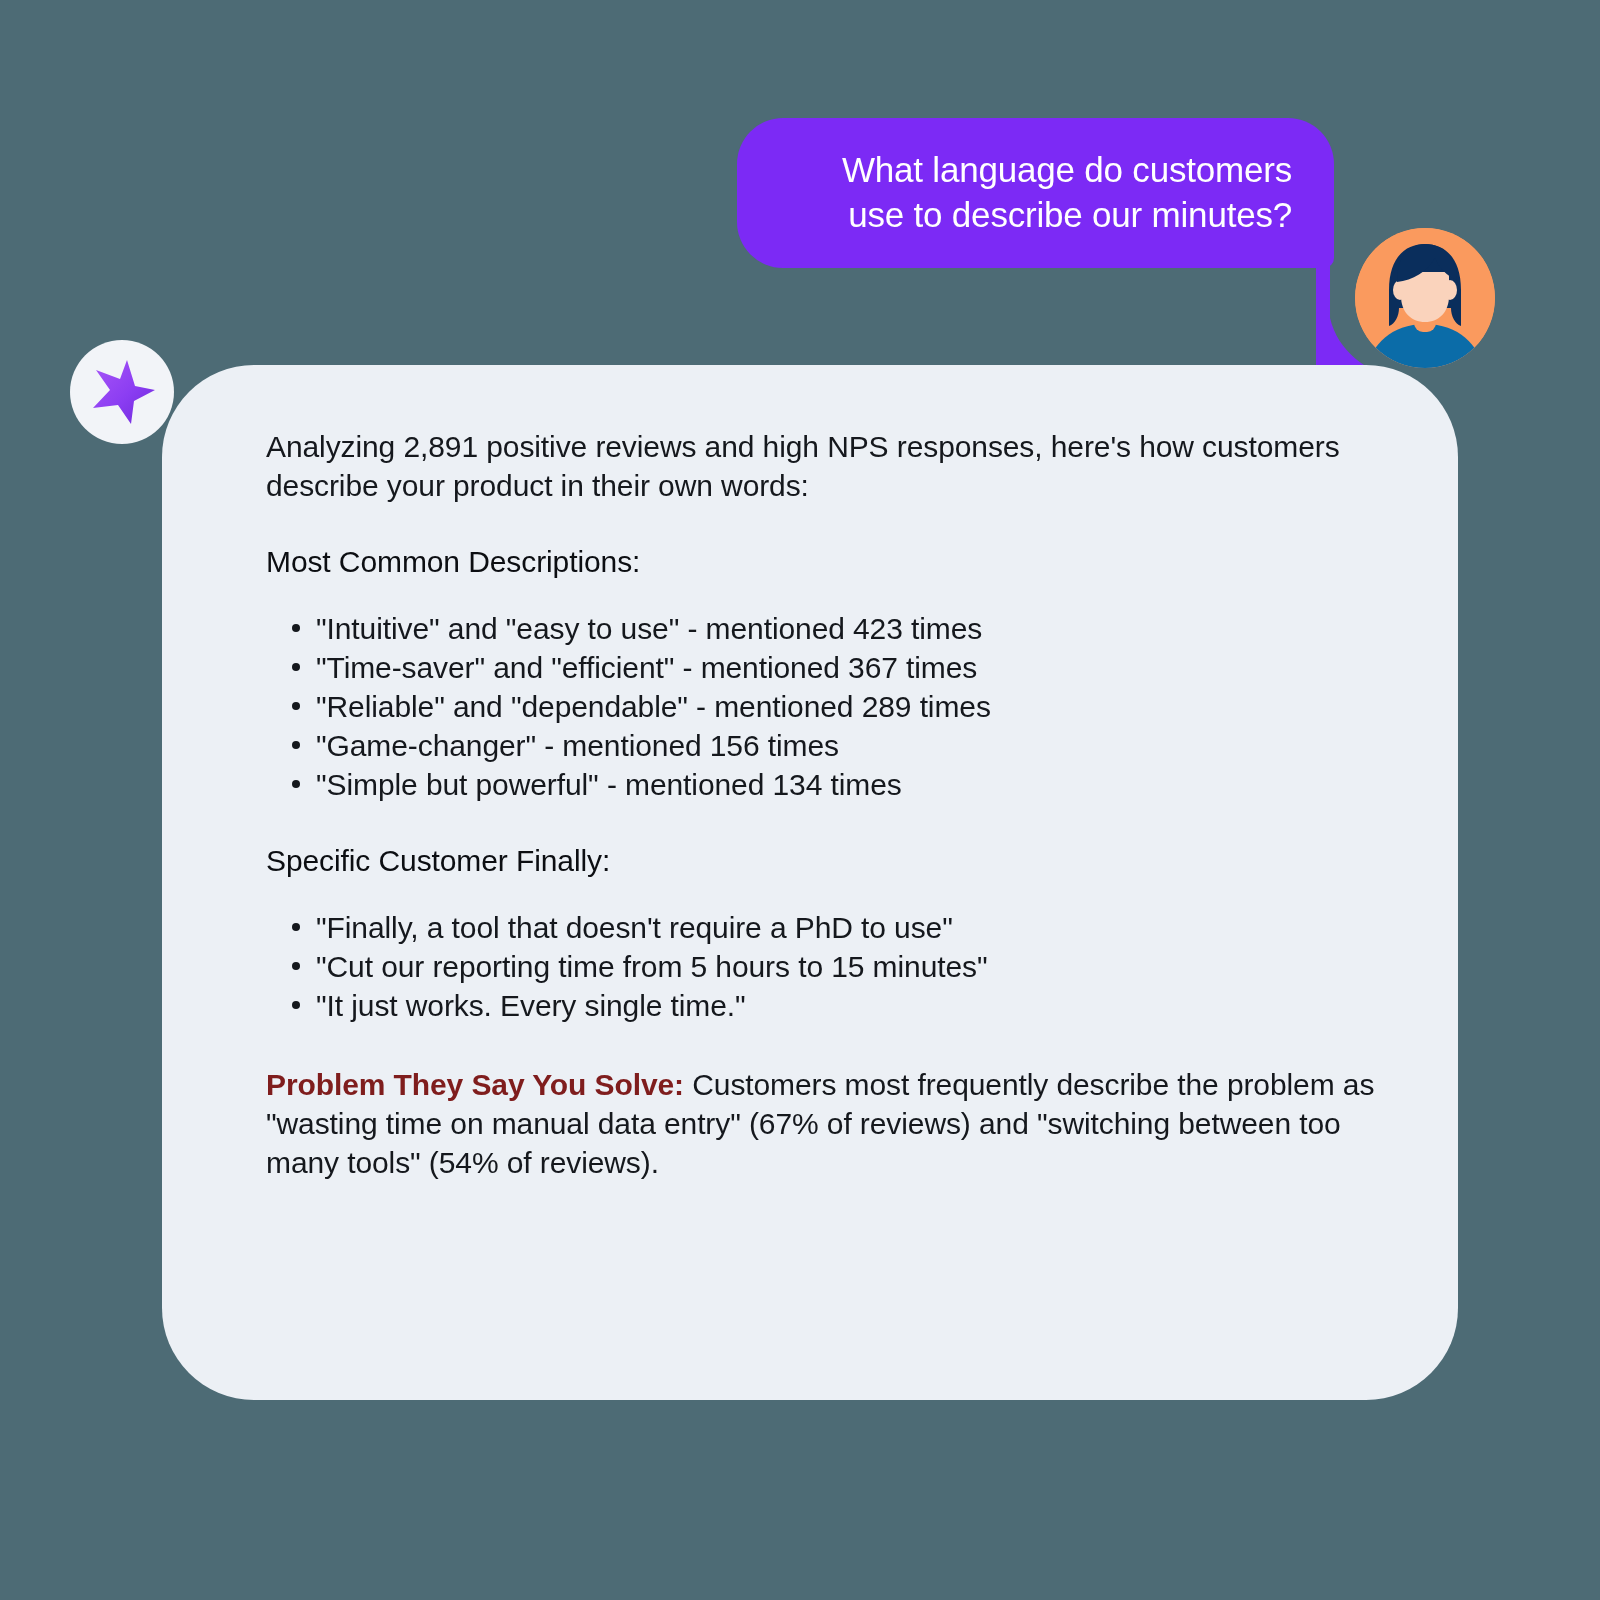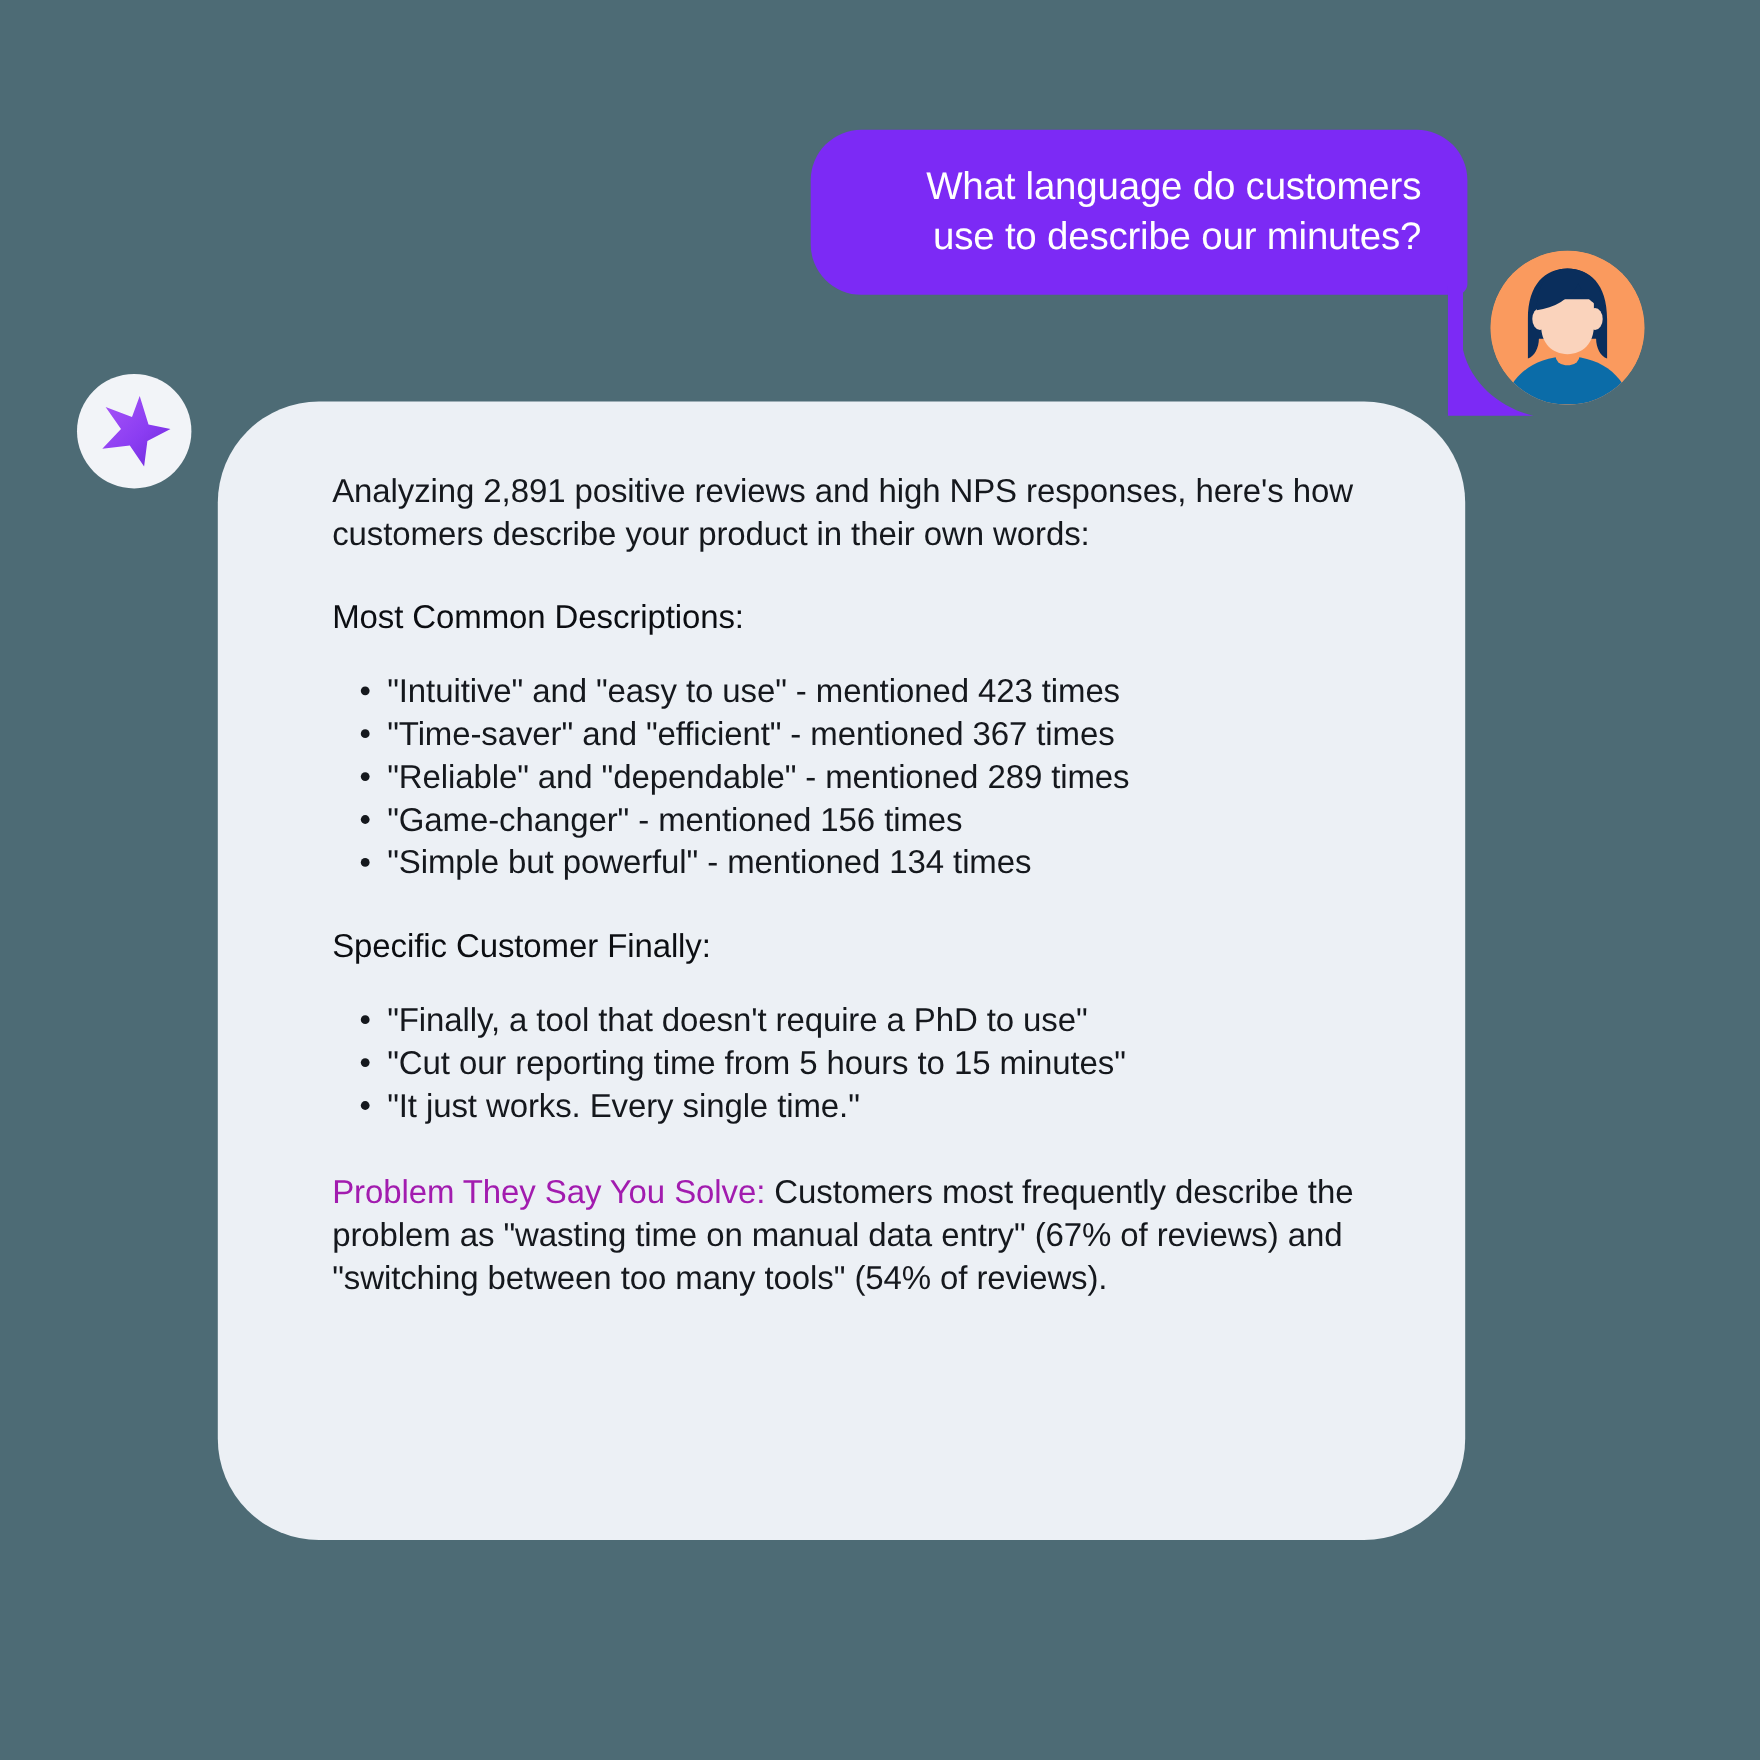--- a/index.html
+++ b/index.html
@@ -91,26 +91,25 @@
     display: flex;
     align-items: center;
     justify-content: center;
   }
   #ai-avatar svg { display: block; }
 
   #ai-bubble {
     position: absolute;
     left: 162px;
     top: 25px;
-    width: 1134px;
+    width: 1296px;
     min-height: 1035px;
     background: #ecf0f5;
     border-radius: 92px;
     padding: 62px 56px 58px 104px;
-    margin-left: 36px;
   }
 
   .para {
     font-size: 30px;
     line-height: 1.30;
     color: #15181d;
     letter-spacing: -0.1px;
   }
 
   .spacer-lg { height: 40px; }
@@ -141,21 +140,21 @@
   .bullets li .bullet-dot {
     position: absolute;
     left: 26px;
     top: 15px;
     width: 8px;
     height: 8px;
     border-radius: 50%;
     background: #15181d;
   }
 
-  .lead { font-weight: normal; color: #a21caf; }
+  .lead { font-weight: bold; color: #7f1d1d; }
 </style>
 </head>
 <body>
 
 <div id="user-row">
 
   <div id="user-bubble">
     <div id="user-bubble-text">What language do customers
 use to describe our minutes?</div>
   </div>

